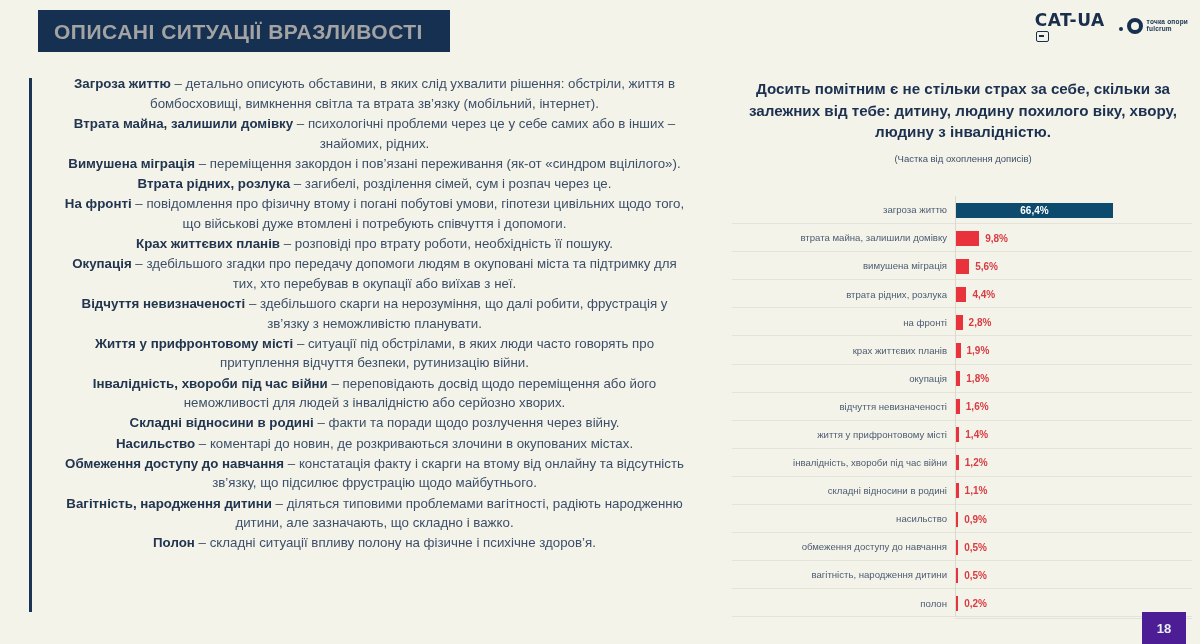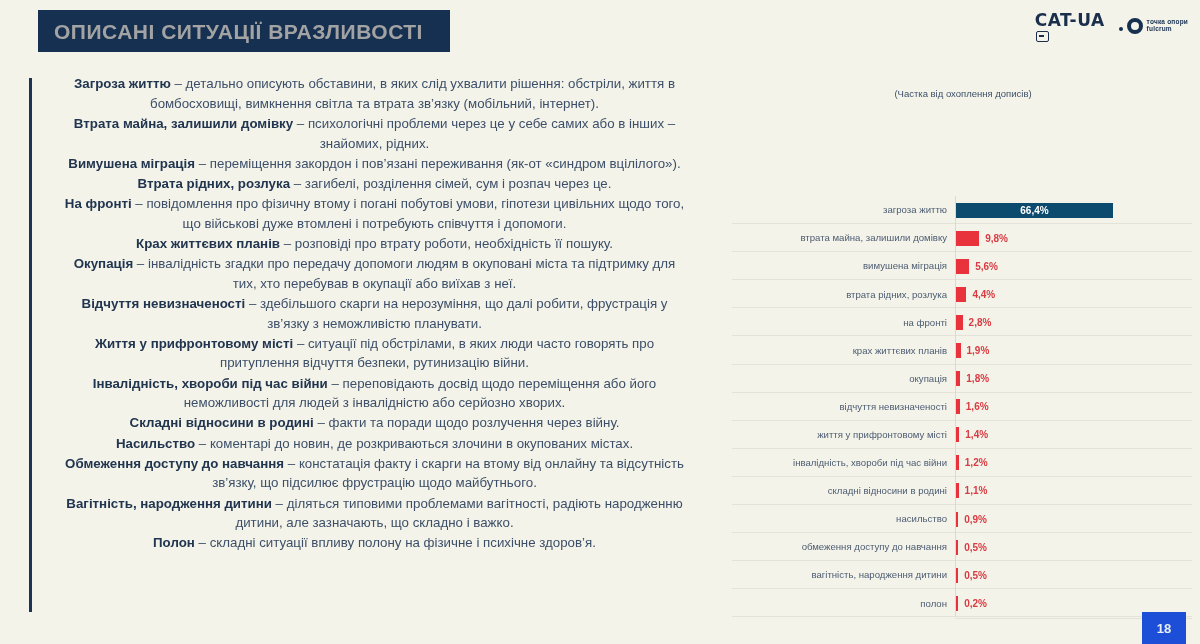--- a/index.html
+++ b/index.html
@@ -233,21 +233,21 @@
     background: #e3e3d9;
   }
 
   
   #page-badge {
     position: absolute;
     right: 14px;
     bottom: 0px;
     width: 44px;
     height: 32px;
-    background: #1d4ed8;
+    background: #4c1d95;
     color: #e9eef3;
     font-size: 13px;
     font-weight: bold;
     display: flex;
     align-items: center;
     justify-content: center;
   }
 </style>
 </head>
 <body>
@@ -273,32 +273,33 @@
 
 <div id="left-rule"></div>
 
 <div id="definitions">
     <p class="entry"><span class="term">Загроза життю</span><span class="desc"> – детально описують обставини, в яких слід ухвалити рішення: обстріли, життя в бомбосховищі, вимкнення світла та втрата зв’язку (мобільний, інтернет).</span></p>
     <p class="entry"><span class="term">Втрата майна, залишили домівку</span><span class="desc"> – психологічні проблеми через це у себе самих або в інших – знайомих, рідних.</span></p>
     <p class="entry"><span class="term">Вимушена міграція</span><span class="desc"> – переміщення закордон і пов’язані переживання (як-от «синдром вцілілого»).</span></p>
     <p class="entry"><span class="term">Втрата рідних, розлука</span><span class="desc"> – загибелі, розділення сімей, сум і розпач через це.</span></p>
     <p class="entry"><span class="term">На фронті</span><span class="desc"> – повідомлення про фізичну втому і погані побутові умови, гіпотези цивільних щодо того, що військові дуже втомлені і потребують співчуття і допомоги.</span></p>
     <p class="entry"><span class="term">Крах життєвих планів</span><span class="desc"> – розповіді про втрату роботи, необхідність її пошуку.</span></p>
-    <p class="entry"><span class="term">Окупація</span><span class="desc"> – інвалідність згадки про передачу допомоги людям в окуповані міста та підтримку для тих, хто перебував в окупації або виїхав з неї.</span></p>
+    <p class="entry"><span class="term">Окупація</span><span class="desc"> – здебільшого згадки про передачу допомоги людям в окуповані міста та підтримку для тих, хто перебував в окупації або виїхав з неї.</span></p>
     <p class="entry"><span class="term">Відчуття невизначеності</span><span class="desc"> – здебільшого скарги на нерозуміння, що далі робити, фрустрація у зв’язку з неможливістю планувати.</span></p>
     <p class="entry"><span class="term">Життя у прифронтовому місті</span><span class="desc"> – ситуації під обстрілами, в яких люди часто говорять про притуплення відчуття безпеки, рутинизацію війни.</span></p>
     <p class="entry"><span class="term">Інвалідність, хвороби під час війни</span><span class="desc"> – переповідають досвід щодо переміщення або його неможливості для людей з інвалідністю або серйозно хворих.</span></p>
     <p class="entry"><span class="term">Складні відносини в родині</span><span class="desc"> – факти та поради щодо розлучення через війну.</span></p>
     <p class="entry"><span class="term">Насильство</span><span class="desc"> – коментарі до новин, де розкриваються злочини в окупованих містах.</span></p>
     <p class="entry"><span class="term">Обмеження доступу до навчання</span><span class="desc"> – констатація факту і скарги на втому від онлайну та відсутність зв’язку, що підсилює фрустрацію щодо майбутнього.</span></p>
     <p class="entry"><span class="term">Вагітність, народження дитини</span><span class="desc"> – діляться типовими проблемами вагітності, радіють народженню дитини, але зазначають, що складно і важко.</span></p>
     <p class="entry"><span class="term">Полон</span><span class="desc"> – складні ситуації впливу полону на фізичне і психічне здоров’я.</span></p>
   </div>
 
 <div id="right-panel">
+  <div id="chart-heading">Досить помітним є не стільки страх за себе, скільки за залежних від тебе: дитину, людину похилого віку, хвору, людину з інвалідністю.</div>
   <div id="chart-subheading">(Частка від охоплення дописів)</div>
 </div>
 
 <div id="chart">
   <div class="chart-row">
       <div class="gridline"></div>
       <div class="row-label">загроза життю</div>
       <div class="bar-zone">
         <div class="bar" style="width: 157px; background: #0c4a6e;">
           <span class="bar-value-inside">66,4%</span>

